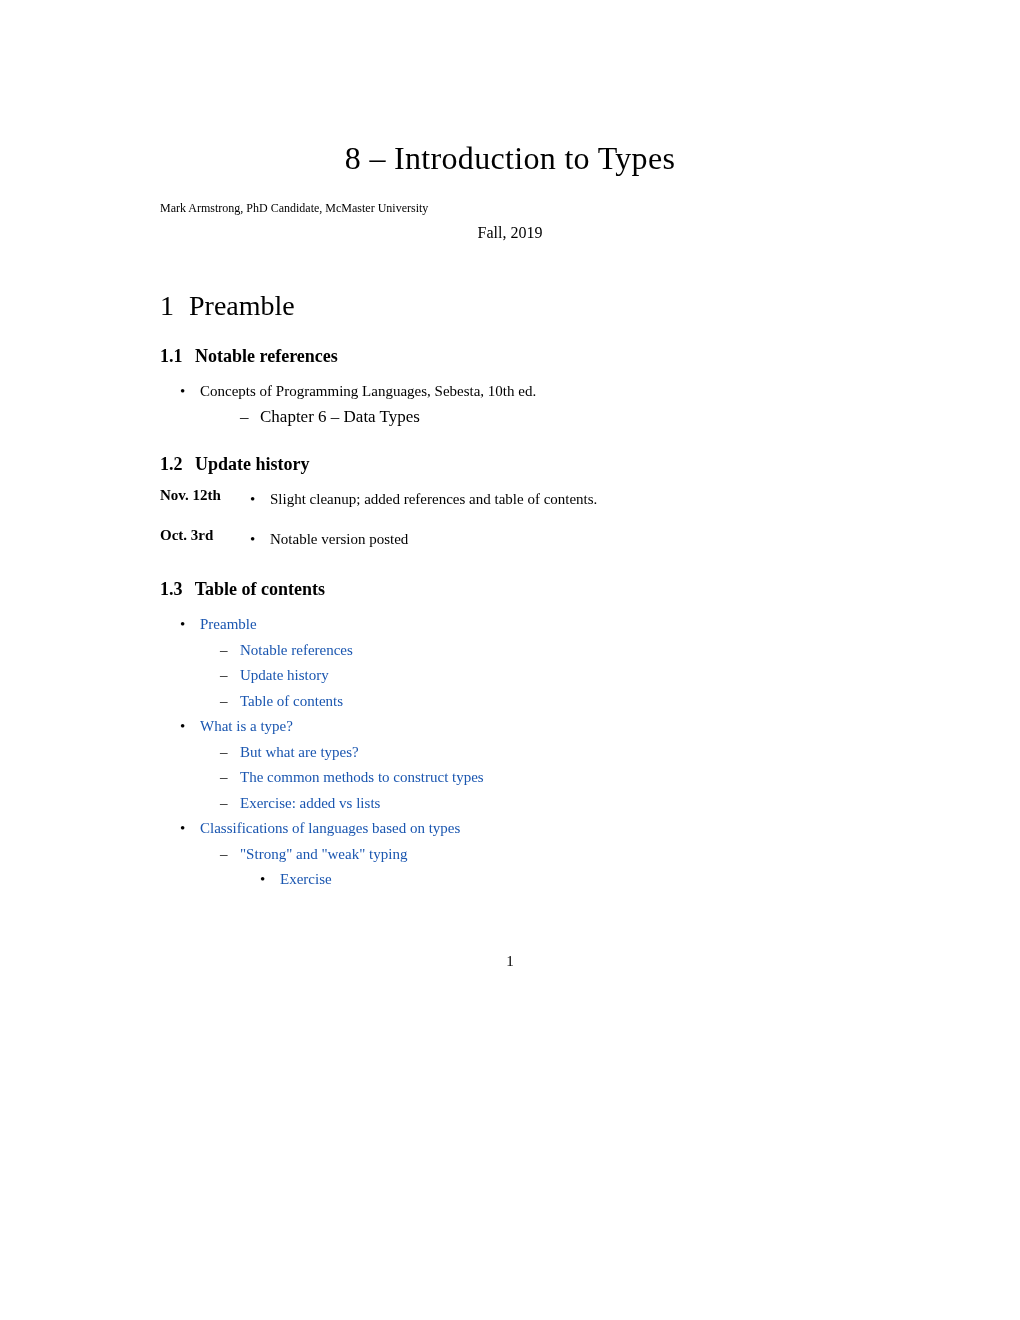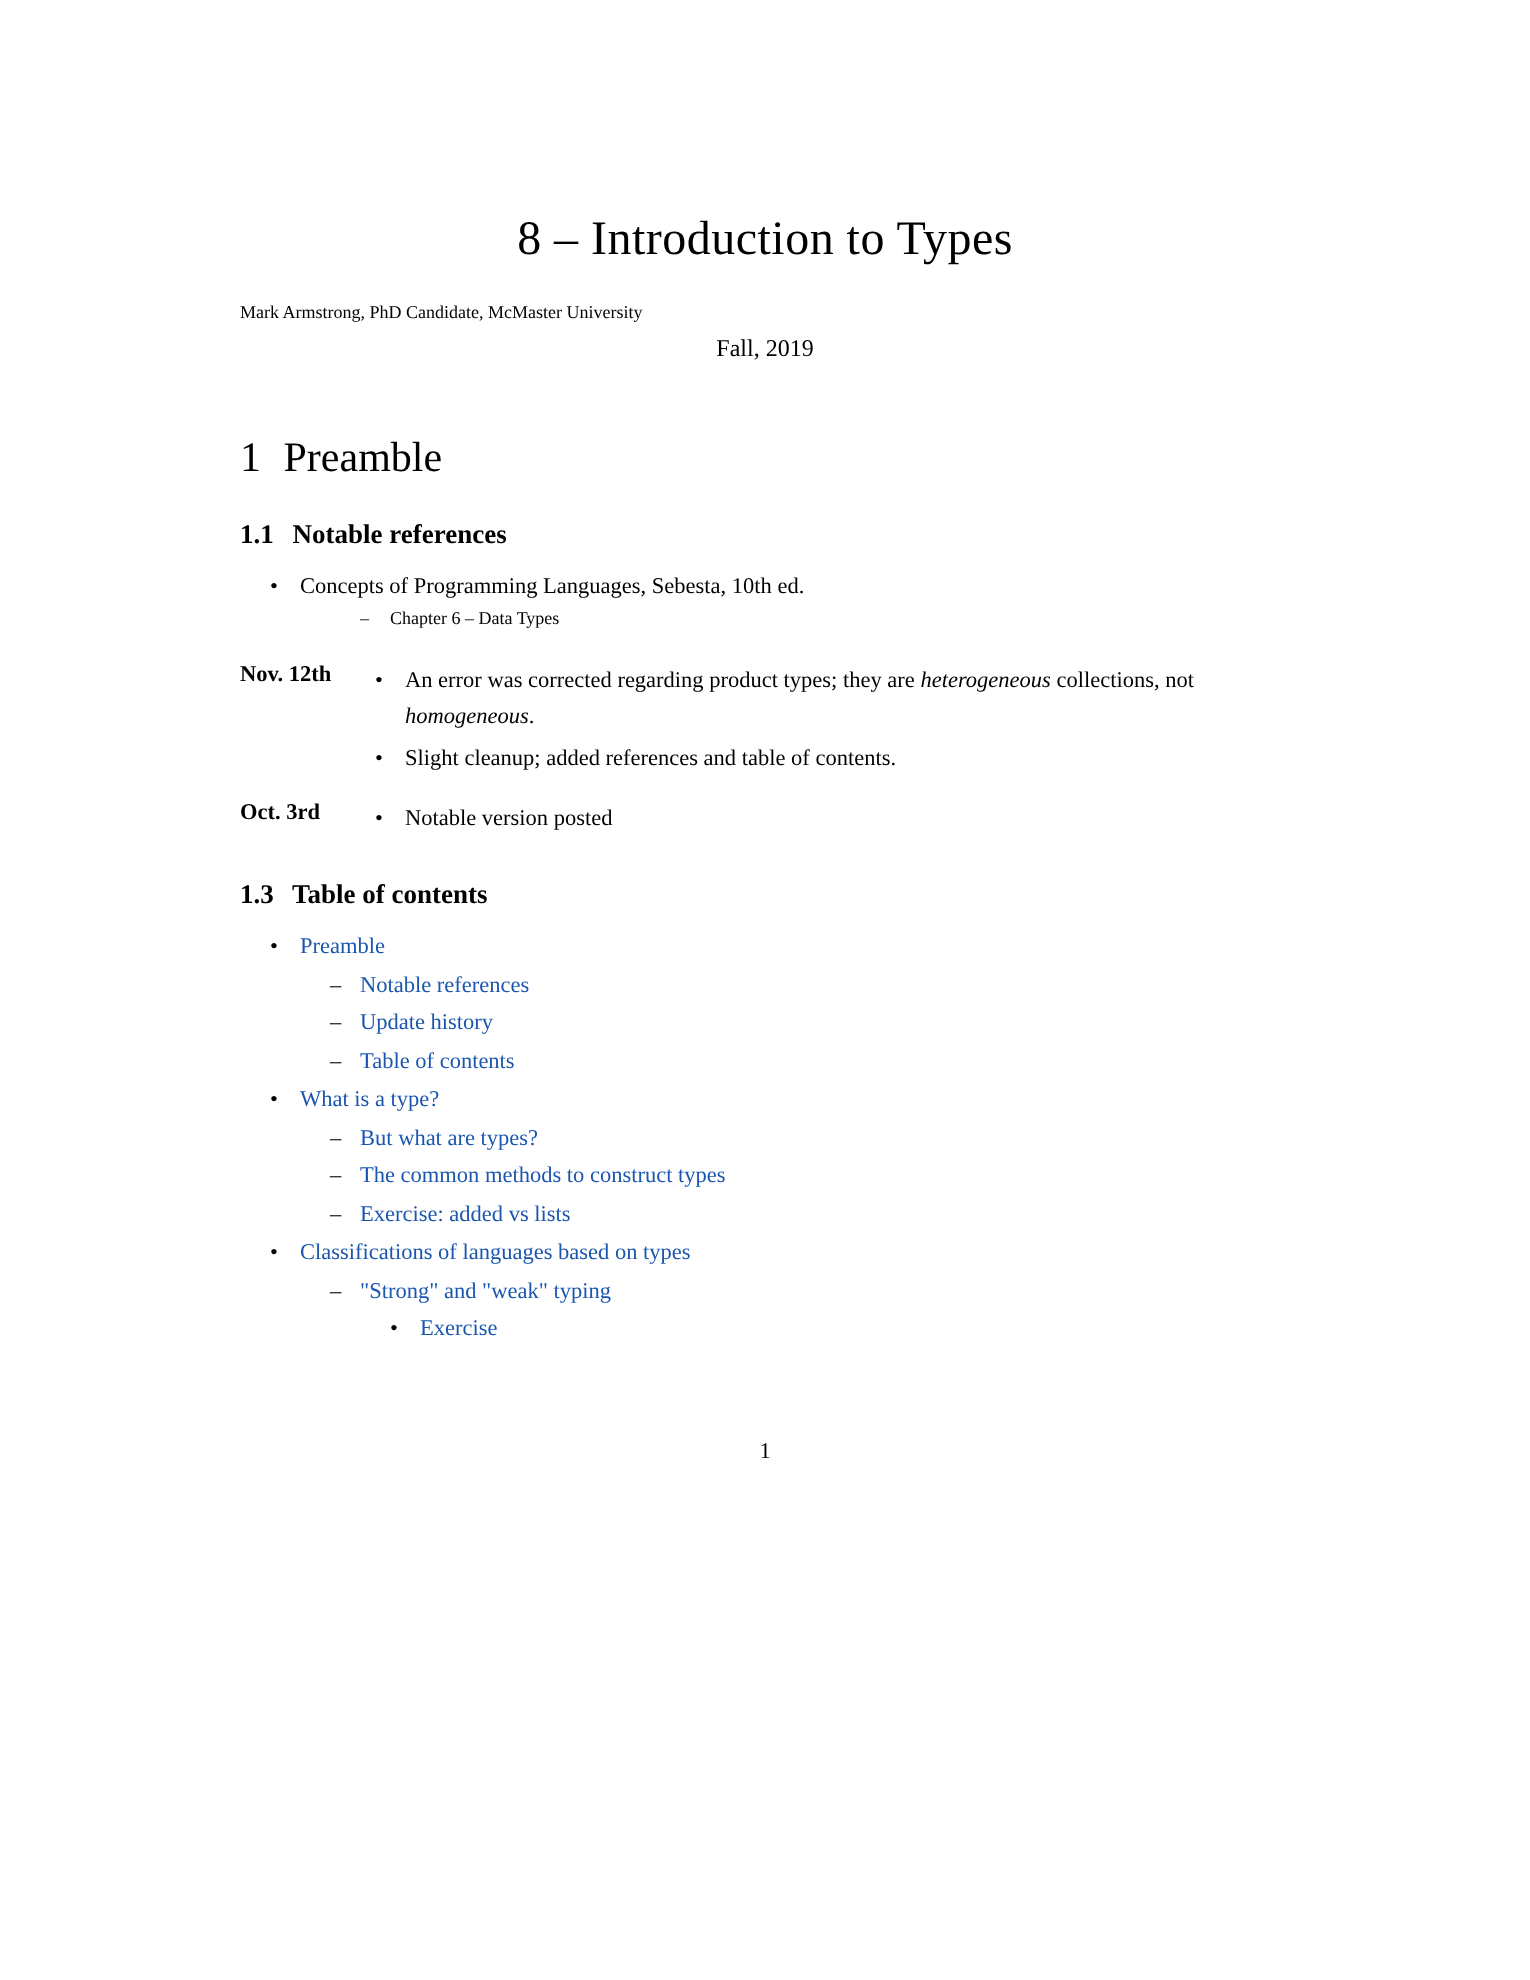--- a/index.html
+++ b/index.html
@@ -80,21 +80,21 @@
       top: 0;
     }
 
     .dash-list {
       list-style: none;
       margin-left: 40px;
       margin-bottom: 8px;
     }
 
     .dash-list li {
-      font-size: 12px;
+      font-size: 17px;
       line-height: 1.6;
       position: relative;
       padding-left: 20px;
       margin-bottom: 20px;
     }
 
     .dash-list li::before {
       content: "–";
       position: absolute;
       left: 0;
@@ -234,27 +234,28 @@
     <li>
       <span>Concepts of Programming Languages, Sebesta, 10th ed.</span>
       <ul class="dash-list">
         <li>
           <span>Chapter 6 – Data Types</span>
         </li>
       </ul>
     </li>
   </ul>
 
+  <h3 class="subsection-heading">
+    <span class="subsection-number">1.2</span>
+    <span>Update history</span>
+  </h3>
 
   <div class="update-row">
     <span class="update-date">Nov. 12th</span>
     <ul class="update-bullets">
-      <li>
-        An error was corrected regarding product types; they are <em>heterogeneous</em> collections, not <em>homogeneous</em>.
-      </li>
       <li>
         Slight cleanup; added references and table of contents.
       </li>
     </ul>
   </div>
 
   <div class="update-row">
     <span class="update-date">Oct. 3rd</span>
     <ul class="update-bullets">
       <li>Notable version posted</li>

